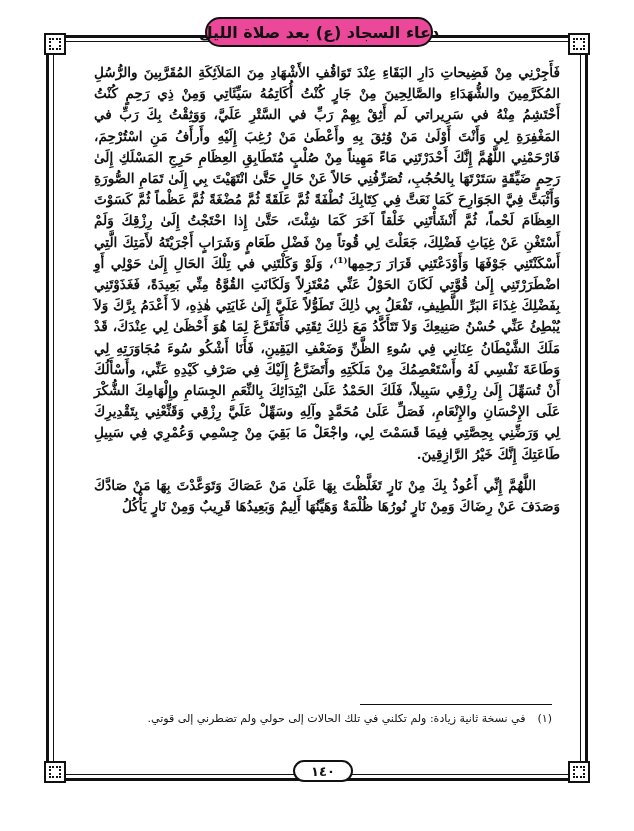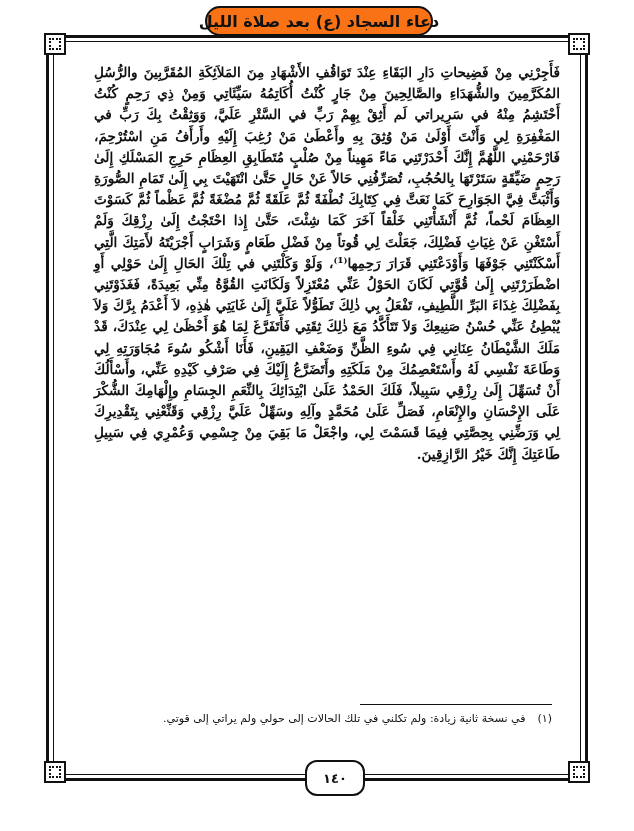--- a/index.html
+++ b/index.html
@@ -3,49 +3,50 @@
 <meta charset="utf-8">
 <style>
   html, body { margin: 0; padding: 0; background: #ffffff; }
   body { width: 634px; height: 831px; position: relative; overflow: hidden; font-family: "DejaVu Sans", sans-serif; color: #111; }
   .frame-outer { position: absolute; left: 46px; top: 35px; width: 542px; height: 746px; border: 3px solid #111; border-radius: 4px; box-sizing: border-box; }
   .frame-inner { position: absolute; left: 53px; top: 41px; width: 528px; height: 734px; border: 1px solid #111; box-sizing: border-box; }
   .corner { position: absolute; width: 22px; height: 22px; background: #fff; border: 2px solid #111; box-sizing: border-box; }
   .corner::after { content: ""; position: absolute; left: 3px; top: 3px; right: 3px; bottom: 3px; border: 2px dotted #111; }
   .c-tl { left: 44px; top: 33px; } .c-tr { left: 568px; top: 33px; }
   .c-bl { left: 44px; top: 761px; } .c-br { left: 568px; top: 761px; }
-  .title-box { position: absolute; left: 205px; top: 6px; width: 228px; height: 30px; background: #f97316; border: 2px solid #111; border-radius: 16px; box-sizing: border-box; display: flex; align-items: center; justify-content: center; }
+  .title-box { position: absolute; left: 205px; top: 17px; width: 228px; height: 30px; background: #ec4899; border: 2px solid #111; border-radius: 16px; box-sizing: border-box; display: flex; align-items: center; justify-content: center; }
   .title-text { font-family: "DejaVu Sans", sans-serif; font-weight: bold; font-size: 16px; direction: rtl; white-space: nowrap; }
   .body-text { position: absolute; left: 94px; top: 62px; width: 466px; direction: rtl; text-align: justify; text-align-last: right; font-family: "DejaVu Serif", serif; font-weight: bold; font-size: 13.6px; line-height: 21.2px; }
   .para { margin: 0; }
   .para + .para { margin-top: 10px; text-indent: 24px; }
   .fn-rule { position: absolute; left: 360px; top: 704px; width: 192px; height: 0; border-top: 1px solid #111; }
   .footnote { position: absolute; left: 110px; top: 712px; width: 442px; direction: rtl; text-align: right; font-family: "DejaVu Sans", sans-serif; font-size: 11px; white-space: nowrap; }
   .fn-num { margin-left: 12px; }
-  .page-num-box { position: absolute; left: 305px; top: 760px; width: 60px; height: 36px; background: #fff; border: 2px solid #111; border-radius: 12px; box-sizing: border-box; display: flex; align-items: center; justify-content: center; }
+  .page-num-box { position: absolute; left: 293px; top: 760px; width: 60px; height: 22px; background: #fff; border: 2px solid #111; border-radius: 12px; box-sizing: border-box; display: flex; align-items: center; justify-content: center; }
   .page-num { font-family: "DejaVu Sans", sans-serif; font-weight: bold; font-size: 13px; }
 </style>
 </head>
 <body>
 
 <div class="frame-outer"></div>
 <div class="frame-inner"></div>
 <div class="corner c-tl"></div>
 <div class="corner c-tr"></div>
 <div class="corner c-bl"></div>
 <div class="corner c-br"></div>
 
 <div class="title-box">
   <span class="title-text">دعاء السجاد (ع) بعد صلاة الليل</span>
 </div>
 
 <div class="body-text">
   <p class="para">فَأَجِرْنِي مِنْ فَضِيحاتِ دَارِ البَقَاءِ عِنْدَ تَوَاقُفِ الأَشْهَادِ مِنَ المَلاَئِكَةِ المُقَرَّبِينَ والرُّسُلِ المُكَرَّمِينَ والشُّهَدَاءِ والصَّالِحِينَ مِنْ جَارٍ كُنْتُ أُكَاتِمُهُ سَيِّئَاتِي وَمِنْ ذِي رَحِمٍ كُنْتُ أَحْتَشِمُ مِنْهُ في سَرِيراتي لَم أَثِقْ بِهِمْ رَبِّ في السَّتْرِ عَلَيَّ، وَوَثِقْتُ بِكَ رَبِّ في المَغْفِرَةِ لِي وَأَنْتَ أَوْلَىٰ مَنْ وُثِقَ بِهِ وأَعْطَىٰ مَنْ رُغِبَ إِلَيْهِ وأَرأَفُ مَنِ اسْتُرْحِمَ، فَارْحَمْنِي اللَّهُمَّ إِنَّكَ أَحْدَرْتَنِي مَاءً مَهِيناً مِنْ صُلْبٍ مُتَطَابِقِ العِظَامِ حَرِجِ المَسْلَكِ إِلَىٰ رَحِمٍ ضَيِّقَةٍ سَتَرْتَهَا بِالحُجُبِ، تُصَرِّفُنِي حَالاً عَنْ حَالٍ حَتَّىٰ انْتَهَيْتَ بِي إِلَىٰ تَمَامِ الصُّورَةِ وَأَثْبَتَّ فِيَّ الجَوَارِحَ كَمَا نَعَتَّ فِي كِتَابِكَ نُطْفَةً ثُمَّ عَلَقَةً ثُمَّ مُضْغَةً ثُمَّ عَظْماً ثُمَّ كَسَوْتَ العِظَامَ لَحْماً، ثُمَّ أَنْشَأْتَنِي خَلْقاً آخَرَ كَمَا شِئْتَ، حَتَّىٰ إِذا احْتَجْتُ إِلَىٰ رِزْقِكَ وَلَمْ أَسْتَغْنِ عَنْ غِيَاثِ فَضْلِكَ، جَعَلْتَ لِي قُوتاً مِنْ فَضْلِ طَعَامٍ وَشَرَابٍ أَجْرَيْتَهُ لأَمَتِكَ الَّتِي أَسْكَنْتَنِي جَوْفَهَا وَأَوْدَعْتَنِي قَرَارَ رَحِمِها⁽¹⁾، وَلَوْ وَكَلْتَنِي في تِلْكَ الحَالِ إِلَىٰ حَوْلِي أَوِ اضْطَرَرْتَنِي إِلَىٰ قُوَّتِي لَكَانَ الحَوْلُ عَنِّي مُعْتَزِلاً وَلَكَانَتِ القُوَّةُ مِنِّي بَعِيدَةً، فَغَذَوْتَنِي بِفَضْلِكَ غِذَاءَ البَرِّ اللَّطِيفِ، تَفْعَلُ بِي ذٰلِكَ تَطَوُّلاً عَلَيَّ إِلَىٰ غَايَتِي هٰذِهِ، لاَ أَعْدَمُ بِرَّكَ وَلاَ يُبْطِئُ عَنِّي حُسْنُ صَنِيعِكَ وَلاَ تَتَأَكَّدُ مَعَ ذٰلِكَ ثِقَتِي فَأَتَفَرَّغَ لِمَا هُوَ أَحْظَىٰ لِي عِنْدَكَ، قَدْ مَلَكَ الشَّيْطَانُ عِنَانِي فِي سُوءِ الظَّنِّ وَضَعْفِ اليَقِينِ، فَأَنَا أَشْكُو سُوءَ مُجَاوَرَتِهِ لِي وَطَاعَةَ نَفْسِي لَهُ وأَسْتَعْصِمُكَ مِنْ مَلَكَتِهِ وأَتَضَرَّعُ إِلَيْكَ فِي صَرْفِ كَيْدِهِ عَنِّي، وأَسْأَلُكَ أَنْ تُسَهِّلَ إِلَىٰ رِزْقِي سَبِيلاً، فَلَكَ الحَمْدُ عَلَىٰ ابْتِدَائِكَ بِالنِّعَمِ الجِسَامِ وإِلْهَامِكَ الشُّكْرَ عَلَى الإِحْسَانِ والإِنْعَامِ، فَصَلِّ عَلَىٰ مُحَمَّدٍ وآلِهِ وسَهِّلْ عَلَيَّ رِزْقِي وَقَنِّعْنِي بِتَقْدِيرِكَ لِي وَرَضِّنِي بِحِصَّتِي فِيمَا قَسَمْتَ لِي، واجْعَلْ مَا بَقِيَ مِنْ جِسْمِي وَعُمْرِي فِي سَبِيلِ طَاعَتِكَ إِنَّكَ خَيْرُ الرَّازِقِينَ.</p>
+  <p class="para">اللَّهُمَّ إِنِّي أَعُوذُ بِكَ مِنْ نَارٍ تَغَلَّظْتَ بِهَا عَلَىٰ مَنْ عَصَاكَ وَتَوَعَّدْتَ بِهَا مَنْ صَادَّكَ وَصَدَفَ عَنْ رِضَاكَ وَمِنْ نَارٍ نُورُهَا ظُلْمَةٌ وَهَيِّنُهَا أَلِيمٌ وَبَعِيدُهَا قَرِيبٌ وَمِنْ نَارٍ يَأْكُلُ</p>
 </div>
 
 <div class="fn-rule"></div>
 <div class="footnote">
-  <span class="fn-num">(١)</span><span>في نسخة ثانية زيادة: ولم تكلني في تلك الحالات إلى حولي ولم يراتي إلى قوتي.</span>
+  <span class="fn-num">(١)</span><span>في نسخة ثانية زيادة: ولم تكلني في تلك الحالات إلى حولي ولم تضطرني إلى قوتي.</span>
 </div>
 
 <div class="page-num-box">
   <span class="page-num">١٤٠</span>
 </div>
 
 </body></html>

